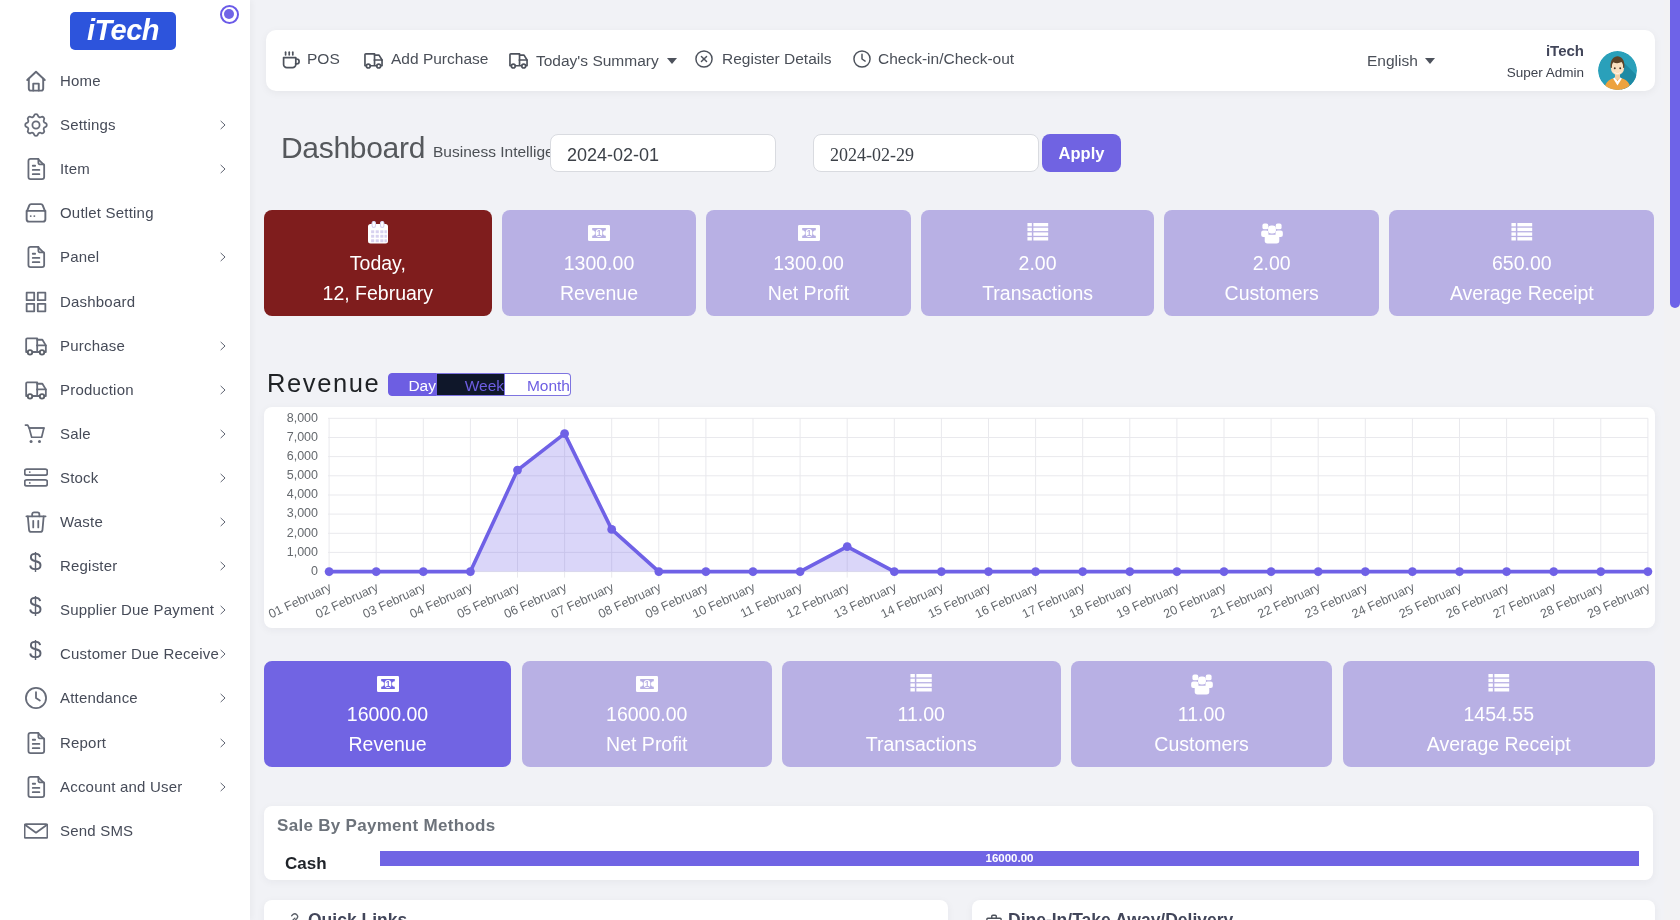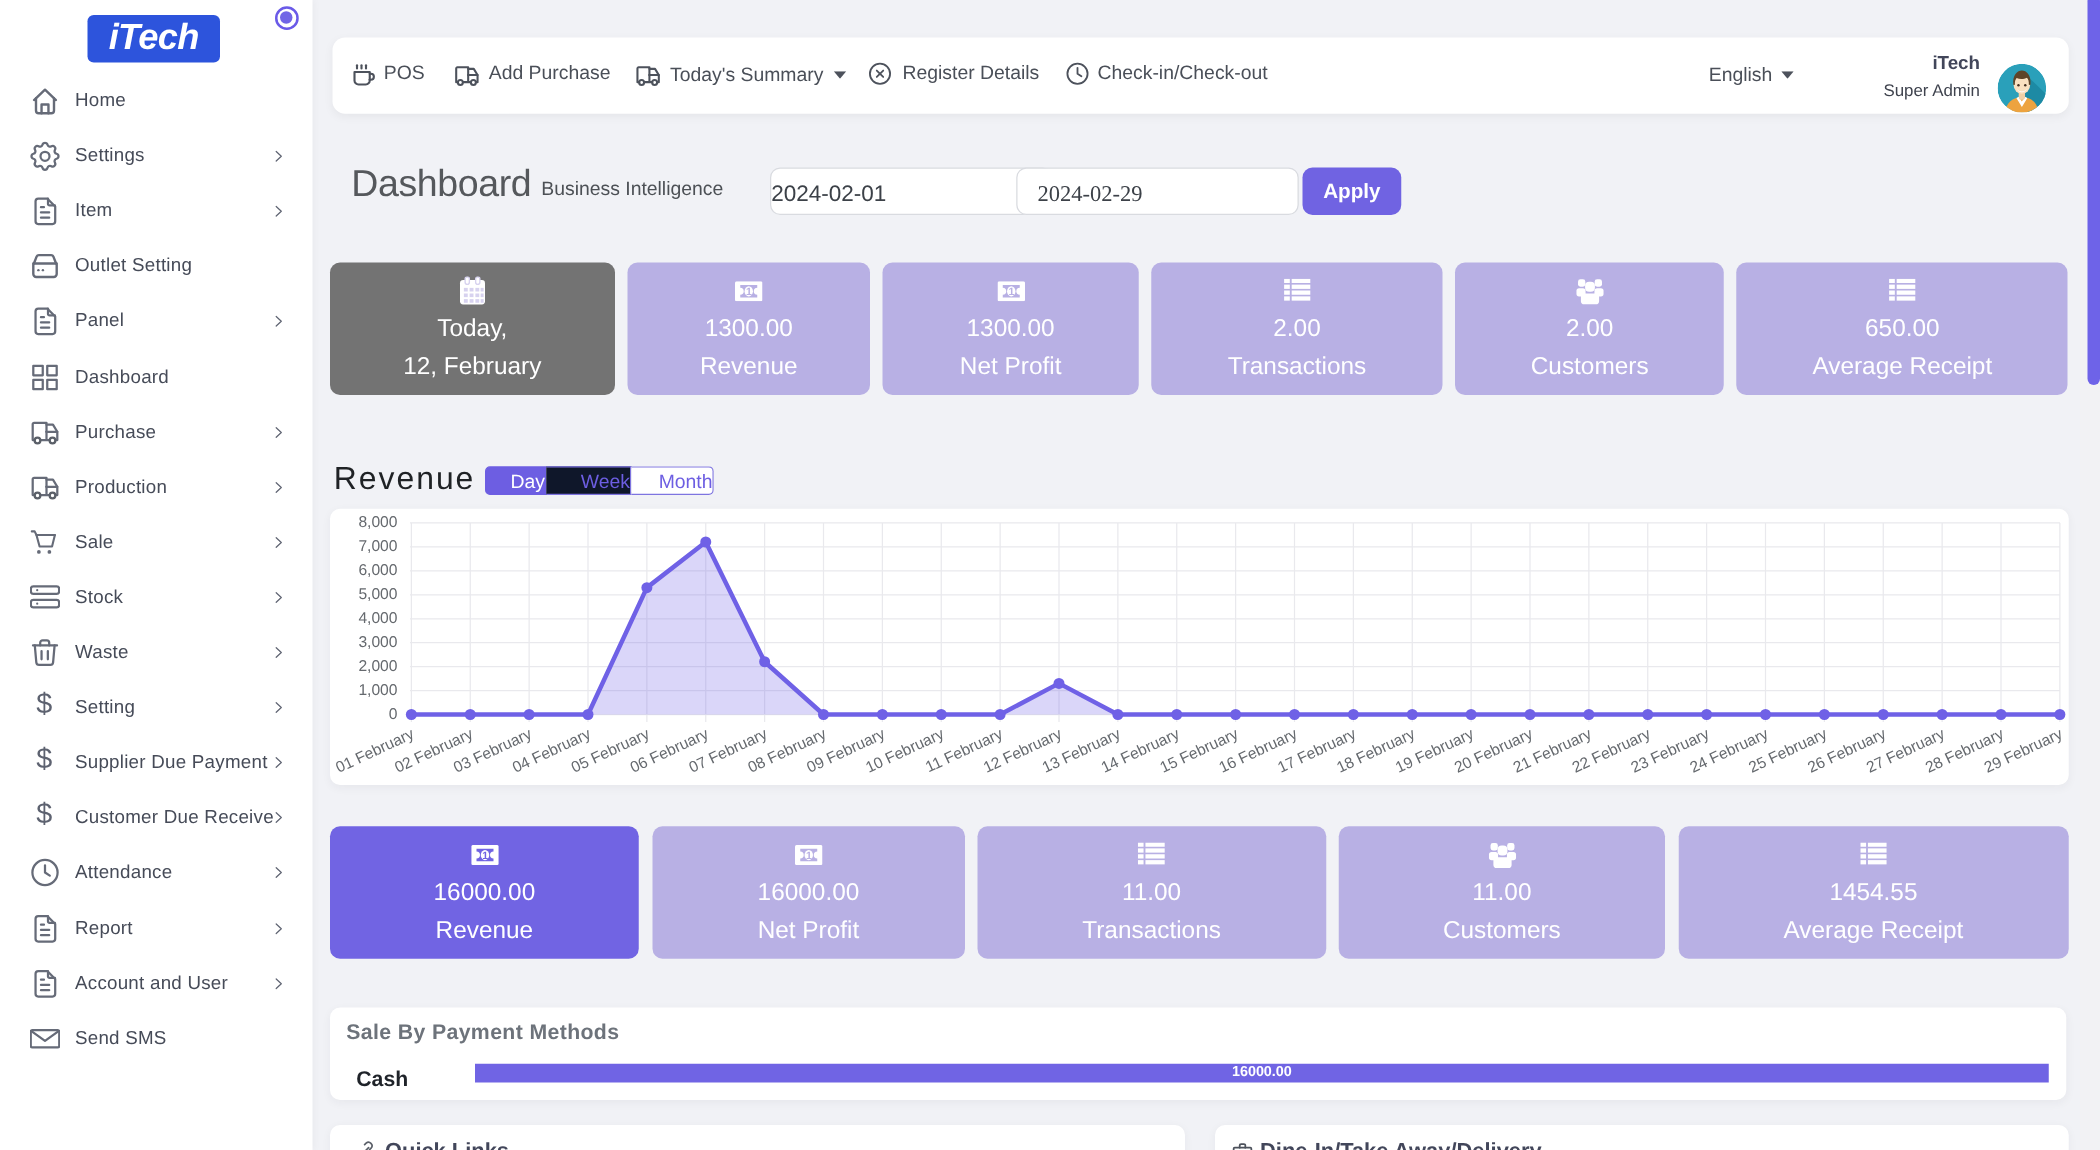--- a/index.html
+++ b/index.html
@@ -177,21 +177,21 @@
             <path d="M8.8 7.3 V5.5 a1.6 1.6 0 0 1 1.6 -1.6 h2.8 a1.6 1.6 0 0 1 1.6 1.6 v1.8" stroke="#666b78" stroke-width="1.5" stroke-linecap="round" stroke-linejoin="round" fill="none"></path>
           </g>
         </svg></div>
       <div class="tx">Waste</div>
       <div class="ch"><svg width="14" height="14" viewBox="0 0 24 24" fill="none" style="">
           <path d="M8.5 5.5 L15.5 12 L8.5 18.5" stroke="#5f6472" stroke-width="1.7" stroke-linecap="round" stroke-linejoin="round" fill="none"></path>
         </svg></div>
     </div>
 <div class="mi" style="top:544.1px">
       <div class="dollar">$</div>
-      <div class="tx">Setting</div>
+      <div class="tx">Register</div>
       <div class="ch"><svg width="14" height="14" viewBox="0 0 24 24" fill="none" style="">
           <path d="M8.5 5.5 L15.5 12 L8.5 18.5" stroke="#5f6472" stroke-width="1.7" stroke-linecap="round" stroke-linejoin="round" fill="none"></path>
         </svg></div>
     </div>
 <div class="mi" style="top:588.2px">
       <div class="dollar">$</div>
       <div class="tx">Supplier Due Payment</div>
       <div class="ch"><svg width="14" height="14" viewBox="0 0 24 24" fill="none" style="">
           <path d="M8.5 5.5 L15.5 12 L8.5 18.5" stroke="#5f6472" stroke-width="1.7" stroke-linecap="round" stroke-linejoin="round" fill="none"></path>
         </svg></div>
@@ -322,25 +322,25 @@
 <circle cx="17.2" cy="17.6" r="1" fill="#453122"></circle>
 <circle cx="22.8" cy="17.6" r="1" fill="#453122"></circle>
 <path d="M16 20.6 c1.4 2.9 6.6 2.9 8 0 c-0.7 3.8 -7.3 3.8 -8 0 z" fill="#fff"></path>
 </g>
       </svg></div>
 
 </div>
 
 <div style="position:absolute;left:281px;top:131px;font-size:30px;color:#55585c;font-weight:500;letter-spacing:-0.3px;">Dashboard</div>
 <div style="position:absolute;left:433px;top:143px;font-size:15.5px;color:#4c5055;">Business Intelligence</div>
-<div style="position:absolute;left:616px;top:134px;width:226px;height:38px;background:#fff;border:1px solid #d9dbe0;border-radius:8px;font-size:18px;color:#3c4148;line-height:40px;">2024-02-01</div>
+<div style="position:absolute;left:550px;top:134px;width:226px;height:38px;background:#fff;border:1px solid #d9dbe0;border-radius:8px;font-size:18px;color:#3c4148;line-height:40px;padding-left:16px;">2024-02-01</div>
 <div style="position:absolute;left:813px;top:134px;width:226px;height:38px;background:#fff;border:1px solid #d9dbe0;border-radius:8px;font-size:18px;color:#3c4148;line-height:40px;padding-left:16px;font-family:Liberation Serif, serif;">2024-02-29</div>
 <div style="position:absolute;left:1042px;top:134px;width:79px;height:38px;background:#7063e2;border-radius:8px;font-size:16.5px;color:#fff;font-weight:bold;text-align:center;line-height:38px;">Apply</div>
 
-<div class="card statcard" style="left:264px;top:210px;width:227.7px;height:106px;background:#737373">
+<div class="card statcard" style="left:264px;top:210px;width:227.7px;height:106px;background:#7f1d1d">
     <div class="sic" style="top:11px"><svg width="21" height="23" viewBox="0 0 21 23">
 <rect x="0.5" y="3" width="20" height="19.5" rx="2.5" fill="#fff"></rect>
 <rect x="4.6" y="0.5" width="3.4" height="6" rx="1.7" fill="#fff" stroke="#d7d2ef" stroke-width="1.1"></rect>
 <rect x="13" y="0.5" width="3.4" height="6" rx="1.7" fill="#fff" stroke="#d7d2ef" stroke-width="1.1"></rect>
 <g fill="#d7d2ef">
 <rect x="3.6" y="9.3" width="3.1" height="2.9"></rect>
           <rect x="8.2" y="9.3" width="3.1" height="2.9"></rect>
           <rect x="12.8" y="9.3" width="3.1" height="2.9"></rect>
           <rect x="17.0" y="9.3" width="2.4" height="2.9"></rect>
 <rect x="3.6" y="13.8" width="3.1" height="2.9"></rect>

